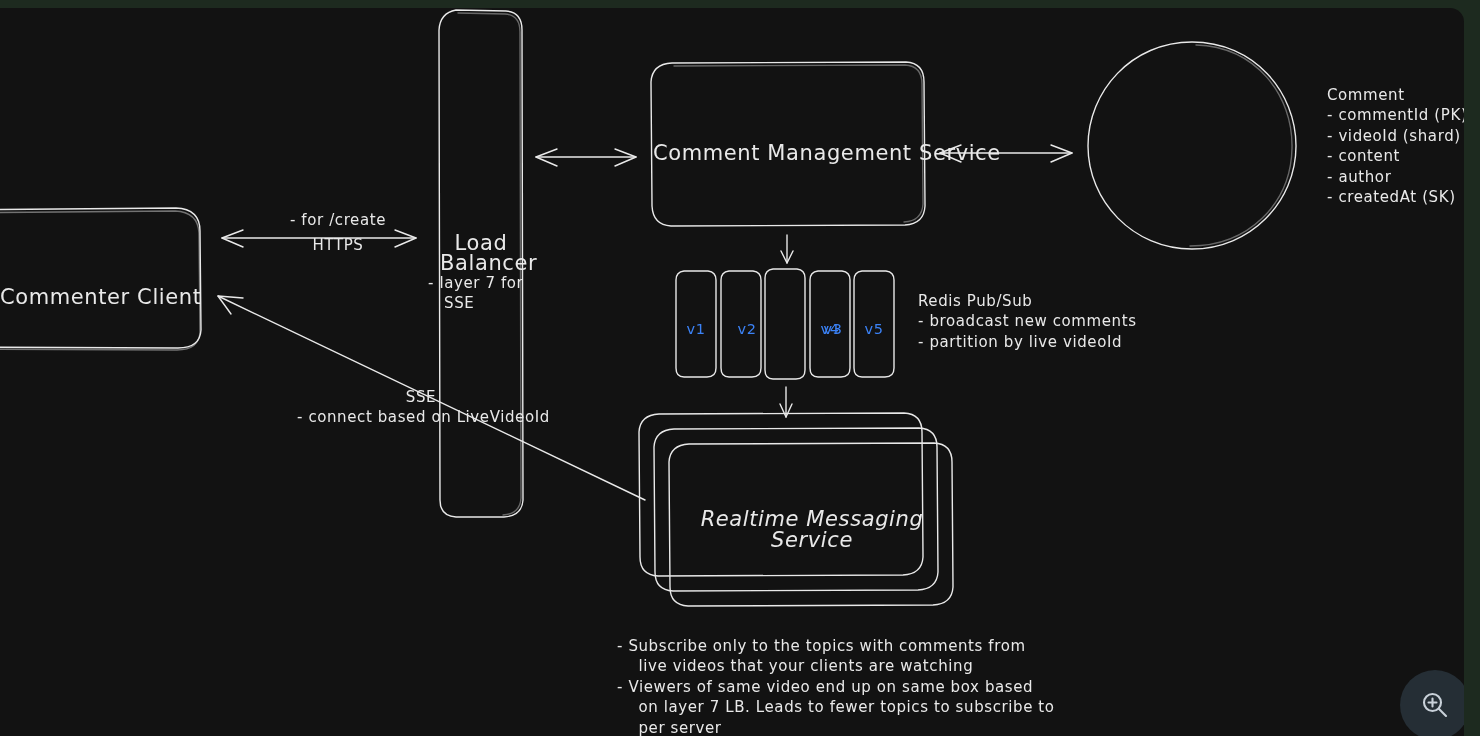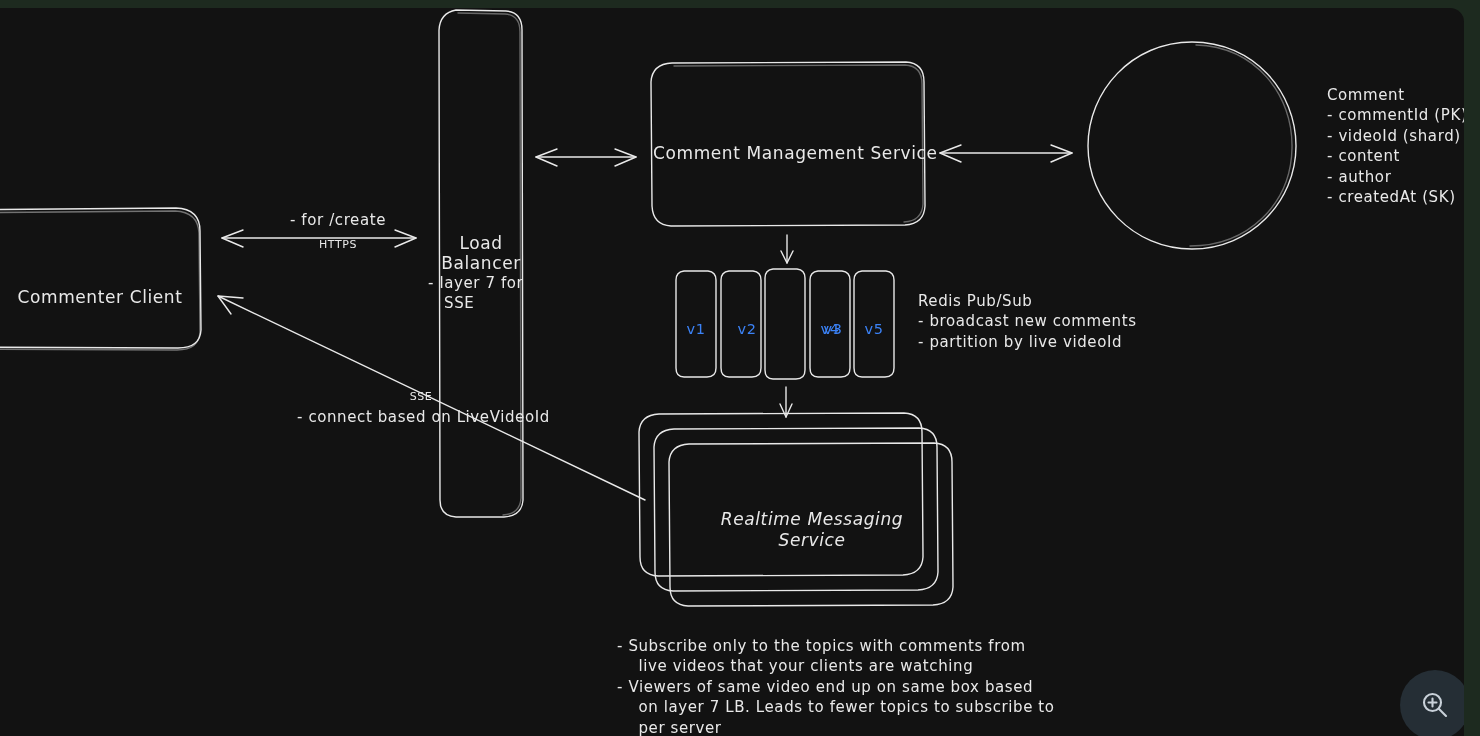--- a/index.html
+++ b/index.html
@@ -35,29 +35,29 @@
     left: 0;
     top: -8px;
     width: 1480px;
     height: 736px;
     display: block;
   }
   .lbl {
     position: absolute;
     color: #e9e9e9;
     font-family: "DejaVu Sans", sans-serif;
-    font-size: 11px;
+    font-size: 15px;
     line-height: 20px;
     letter-spacing: 0.6px;
     white-space: pre;
     pointer-events: none;
   }
   .node-label {
     text-align: center;
-    font-size: 17px;
+    font-size: 21px;
   }
   .anno {
     font-size: 15px;
     line-height: 20.4px;
   }
   
   #t-commenter     { left: 0px;    top: 279px; width: 200px; }
   #t-lb            { left: 440px;  top: 225px; width: 82px;  line-height: 20px; }
   #t-lb-anno       { left: 428px;  top: 265px; width: 104px; }
   #t-cms           { left: 653px;  top: 135px; width: 272px; }

